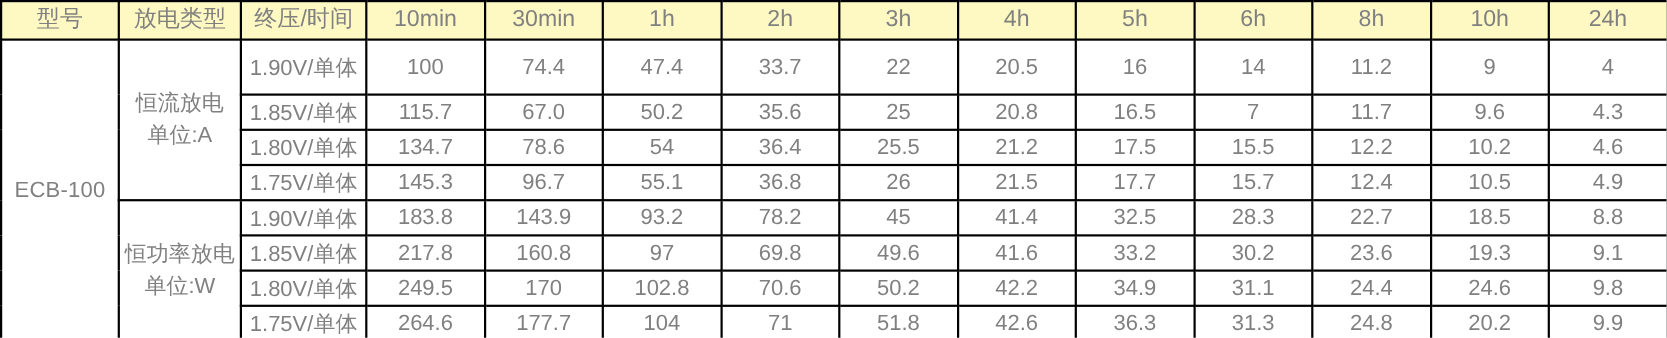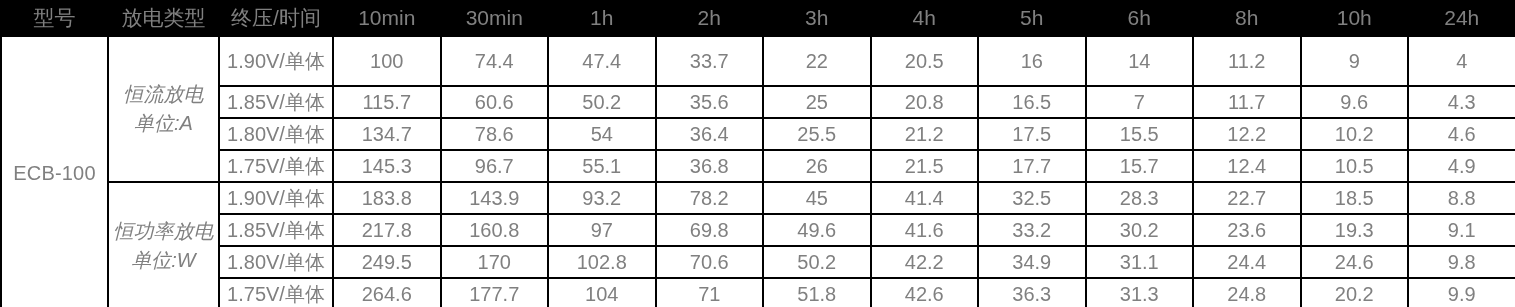--- a/index.html
+++ b/index.html
@@ -25,37 +25,36 @@
     border: 2px solid #000000;
     text-align: center;
     vertical-align: middle;
     color: #808080;
     font-weight: normal;
     padding: 0 2px;
     overflow: hidden;
     white-space: nowrap;
   }
   #spec-table thead th {
-    background: #000000;
+    background: #fef9c3;
     height: 33px;
     font-size: 21px;
     line-height: 1.15;
   }
   #spec-table tbody td {
     background: #ffffff;
     font-size: 20px;
   }
   td.model-cell {
     font-size: 21px;
     letter-spacing: 0.2px;
   }
   td.type-cell {
     font-size: 21px;
     line-height: 1.45;
-    font-style: italic;
   }
   td.volt-cell {
     font-size: 20px;
     border-radius: 19px;
   }
   td.num-cell {
     font-size: 20px;
   }
   tr.row-tall td { height: 48px; }
   tr.row-std  td { height: 30px; }
@@ -118,21 +117,21 @@
         <td class="num-cell">20.5</td>
         <td class="num-cell">16</td>
         <td class="num-cell">14</td>
         <td class="num-cell">11.2</td>
         <td class="num-cell">9</td>
         <td class="num-cell">4</td>
       </tr>
       <tr class="row-std">
         <td class="volt-cell">1.85V/单体</td>
         <td class="num-cell">115.7</td>
-        <td class="num-cell">60.6</td>
+        <td class="num-cell">67.0</td>
         <td class="num-cell">50.2</td>
         <td class="num-cell">35.6</td>
         <td class="num-cell">25</td>
         <td class="num-cell">20.8</td>
         <td class="num-cell">16.5</td>
         <td class="num-cell">7</td>
         <td class="num-cell">11.7</td>
         <td class="num-cell">9.6</td>
         <td class="num-cell">4.3</td>
       </tr>

